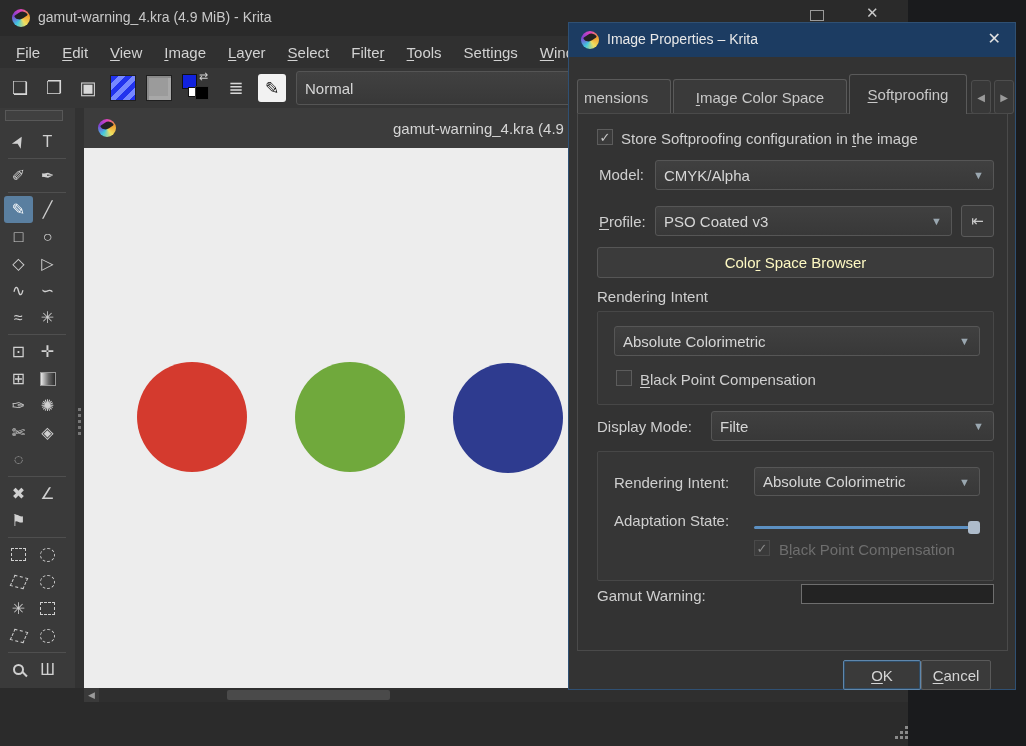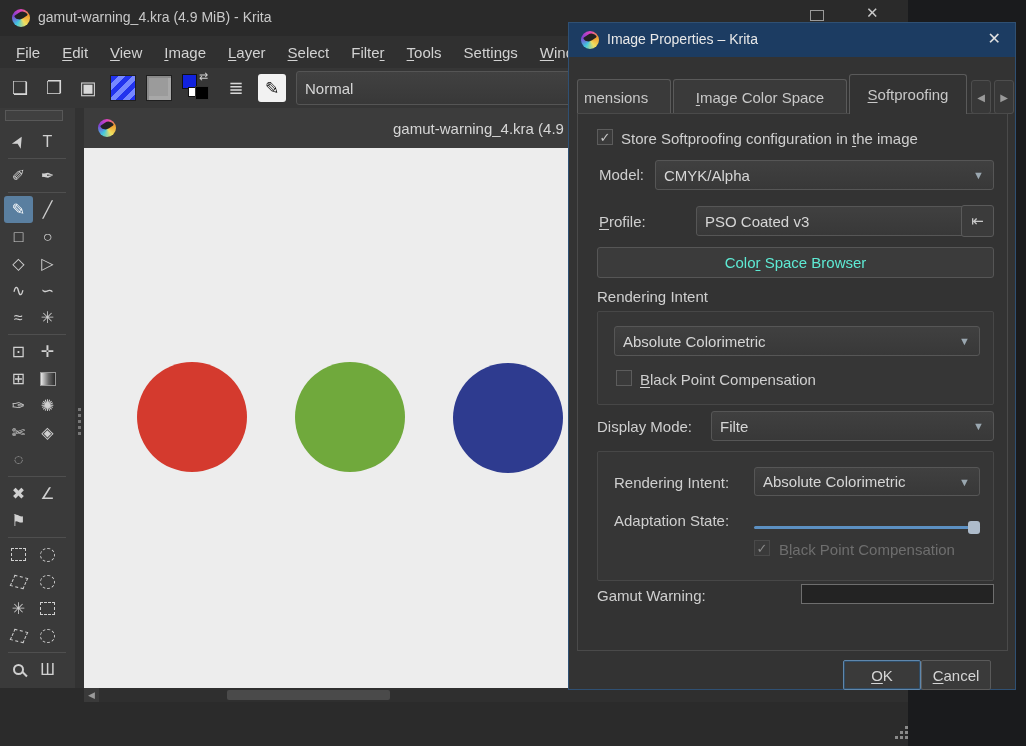--- a/index.html
+++ b/index.html
@@ -112,23 +112,23 @@
   .combo .arrow { position:absolute; right:9px; color:#9aa7b0; font-size:11px; }
 
   .dlg-label { position:absolute; white-space:nowrap; }
   .disabled-text { color:#6e6e6e; }
 
   #store-checkbox { position:absolute; left:28px; top:106px; }
   #store-label { position:absolute; left:52px; top:107px; }
   #model-label { left:30px; top:143px; }
   #model-combo { left:86px; top:137px; width:339px; }
   #profile-label { left:30px; top:190px; }
-  #profile-combo { left:86px; top:183px; width:297px;margin-left:41px; }
+  #profile-combo { left:86px; top:183px; width:297px; }
   #import-profile-btn { position:absolute; left:392px; top:182px; width:33px; height:32px; border:1px solid #5a5a5a; border-radius:3px; background:#3b3b3b; color:#c9c9c9; font-size:15px; display:flex; align-items:center; justify-content:center; }
-  #csb-button { position:absolute; left:28px; top:224px; width:397px; height:31px; background:#3b3b3b; border:1px solid #565656; border-radius:3px; display:flex; align-items:center; justify-content:center; color:#5eead4; }
+  #csb-button { position:absolute; left:28px; top:224px; width:397px; height:31px; background:#3b3b3b; border:1px solid #565656; border-radius:3px; display:flex; align-items:center; justify-content:center; color:#fef9c3; }
   #ri-group-label { left:28px; top:265px; }
   #ri-group { position:absolute; left:28px; top:288px; width:397px; height:94px; background:#363636; border:1px solid #474747; border-radius:2px; }
   #ri-combo { left:16px; top:14px; width:366px; }
   #bpc1-box { position:absolute; left:18px; top:58px; }
   #bpc1-label { position:absolute; left:42px; top:59px; }
   #dm-label { left:28px; top:395px; }
   #dm-combo { left:142px; top:388px; width:283px; }
   #custom-group { position:absolute; left:28px; top:428px; width:397px; height:130px; background:#363636; border:1px solid #474747; border-radius:2px; }
   #cg-ri-label { left:16px; top:22px; }
   #cg-ri-combo { left:156px; top:15px; width:226px; height:29px; }

